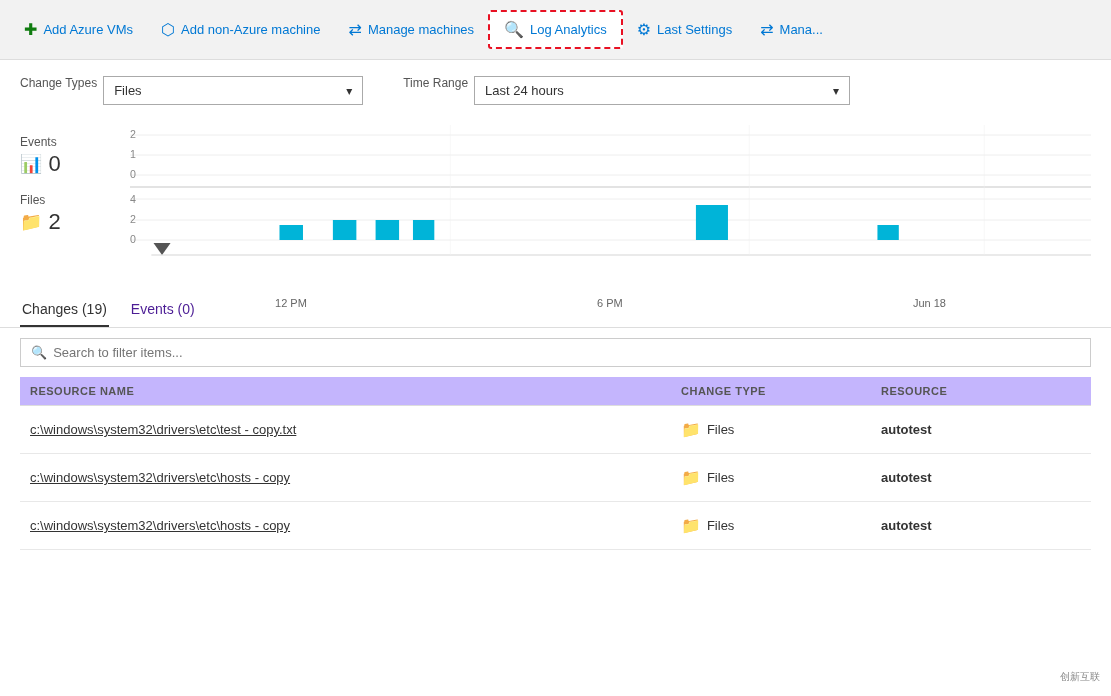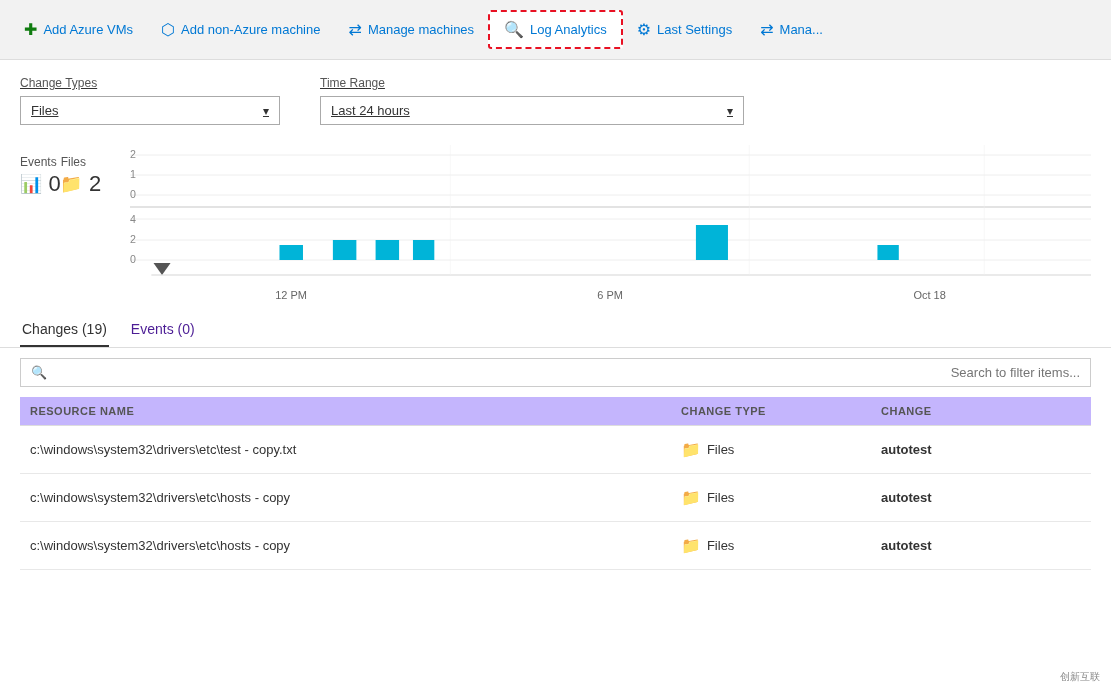--- a/index.html
+++ b/index.html
@@ -47,54 +47,54 @@
 
     
     .filter-bar {
       padding: 16px 20px 10px 20px;
       display: flex;
       gap: 40px;
       align-items: flex-start;
     }
     .filter-group {
       display: flex;
-      flex-direction: column;
+      flex-direction: row;
       gap: 6px;
-      text-decoration: underline;
     }
     .filter-label {
       font-size: 12px;
       color: #555;
     }
     .filter-select {
       display: flex;
       align-items: center;
       justify-content: space-between;
       border: 1px solid #aaa;
       padding: 6px 10px;
       font-size: 13px;
       background: #fff;
       cursor: pointer;
       width: 260px;
     }
-    .filter-select.wide { width: 424px; }
+    .filter-select.wide { width: 376px; }
     .chevron-down {
       font-size: 12px;
       color: #333;
     }
 
     
     .chart-section {
       padding: 10px 20px 0 20px;
       display: flex;
       gap: 20px;
     }
     .chart-legend {
       display: flex;
-      flex-direction: row;
+      flex-direction: column;
+      gap: 16px;
       min-width: 90px;
       padding-top: 10px;
     }
     .legend-item {
       display: flex;
       flex-direction: column;
       gap: 2px;
     }
     .legend-label {
       font-size: 12px;
@@ -131,20 +131,21 @@
     .chart-labels {
       display: flex;
       justify-content: space-around;
       padding-top: 4px;
       font-size: 11px;
       color: #666;
     }
     .chart-labels span {
       display: inline-block;
       text-align: center;
+      margin-top: 28px;
     }
 
     
     .tabs-bar {
       display: flex;
       padding: 8px 20px 0 20px;
       border-bottom: 1px solid #ddd;
       gap: 20px;
     }
     .tab {
@@ -174,21 +175,20 @@
       gap: 6px;
       font-size: 13px;
       color: #888;
     }
     .search-bar input {
       border: none;
       outline: none;
       flex: 1;
       font-size: 13px;
       color: #888;
-      text-align: right;
     }
 
     
     .table-wrap {
       margin: 0 20px;
     }
     .table-header {
       display: grid;
       grid-template-columns: 1fr 200px 200px;
       padding: 8px 10px;
@@ -202,20 +202,21 @@
     .table-row {
       display: grid;
       grid-template-columns: 1fr 200px 200px;
       padding: 14px 10px;
       border-bottom: 1px solid #e8e8e8;
       align-items: center;
     }
     .cell-resource {
       font-size: 13px;
       color: #333;
+      text-decoration: underline;
     }
     .cell-type {
       display: flex;
       align-items: center;
       gap: 6px;
       font-size: 13px;
     }
     .folder-icon {
       color: #f4a61d;
       font-size: 16px;
@@ -339,21 +340,21 @@
         <line x1="20" y1="130" x2="900" y2="130" stroke="#ccc" stroke-width="0.8"></line>
 
         <line x1="300" y1="0" x2="300" y2="130" stroke="#f0f0f0" stroke-width="0.5"></line>
         <line x1="580" y1="0" x2="580" y2="130" stroke="#f0f0f0" stroke-width="0.5"></line>
         <line x1="800" y1="0" x2="800" y2="130" stroke="#f0f0f0" stroke-width="0.5"></line>
       </svg>
     </div>
     <div class="chart-labels">
       <span>12 PM</span>
       <span>6 PM</span>
-      <span>Oct 18</span>
+      <span>Jun 18</span>
     </div>
   </div>
 </div>
 
 <div class="tabs-bar">
   <div class="tab active">
     <span>Changes (19)</span>
   </div>
   <div class="tab alt-active">
     <span>Events (0)</span>
@@ -362,21 +363,21 @@
 
 <div class="search-bar">
   <span style="color:#888; font-size:13px;">🔍</span>
   <input type="text" placeholder="Search to filter items..." style="">
 </div>
 
 <div class="table-wrap">
   <div class="table-header">
     <span>RESOURCE NAME</span>
     <span>CHANGE TYPE</span>
-    <span>CHANGE</span>
+    <span>RESOURCE</span>
   </div>
 
   <div class="table-row">
     <span class="cell-resource">c:\windows\system32\drivers\etc\test - copy.txt</span>
     <div class="cell-type">
       <span class="folder-icon">📁</span>
       <span>Files</span>
     </div>
     <span class="cell-machine">autotest</span>
   </div>

